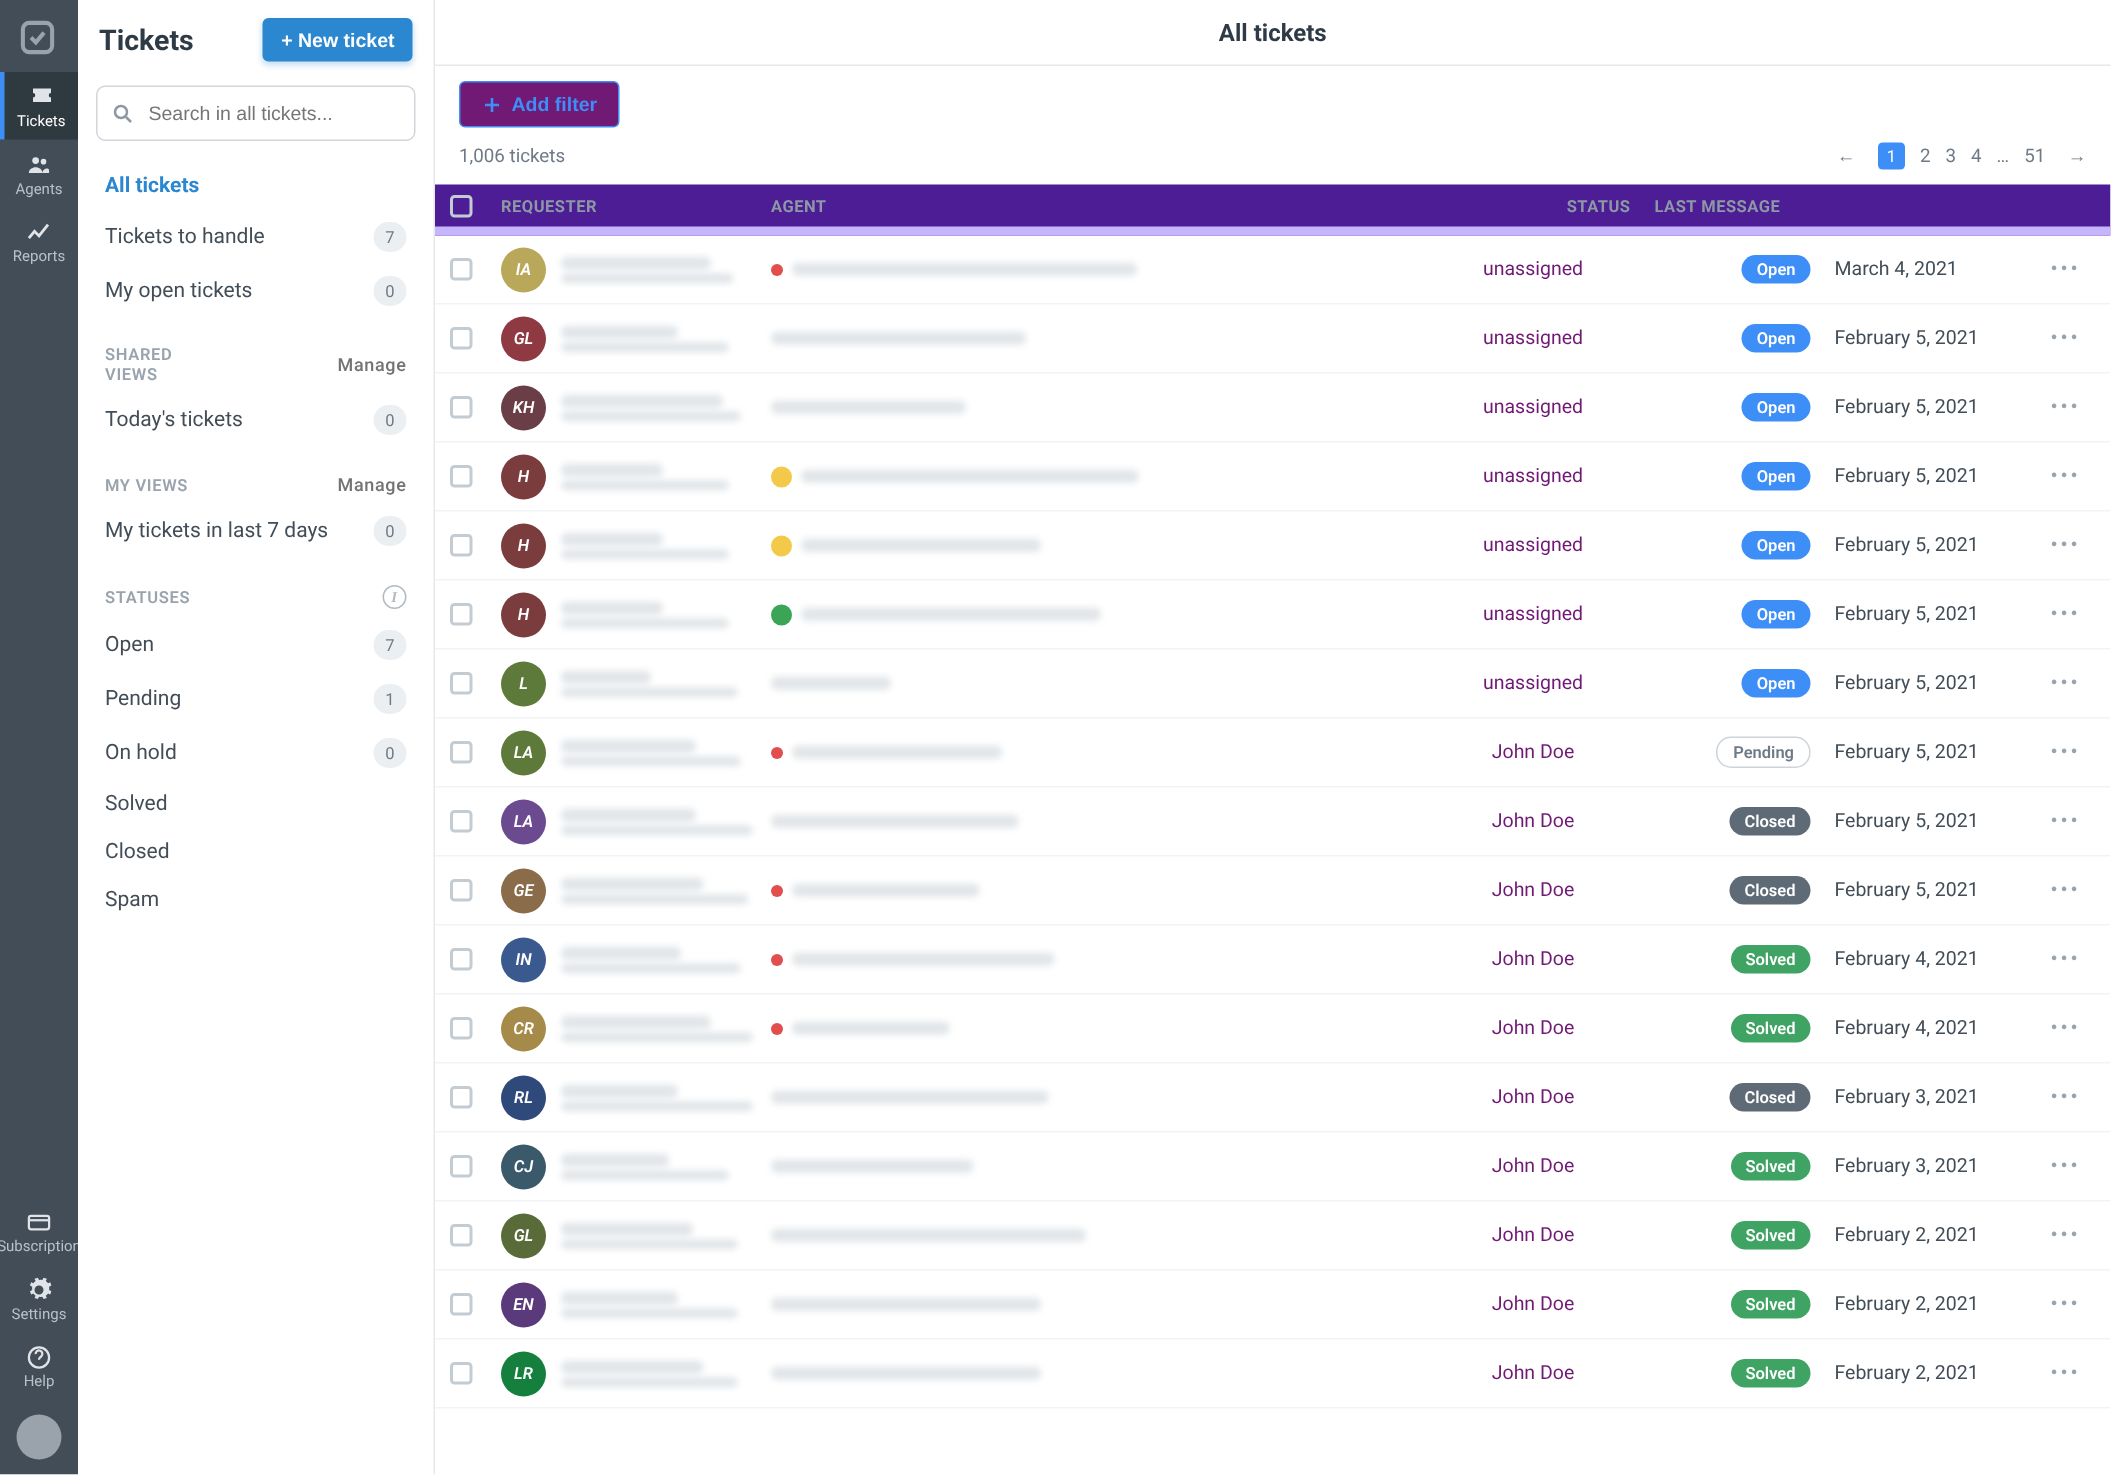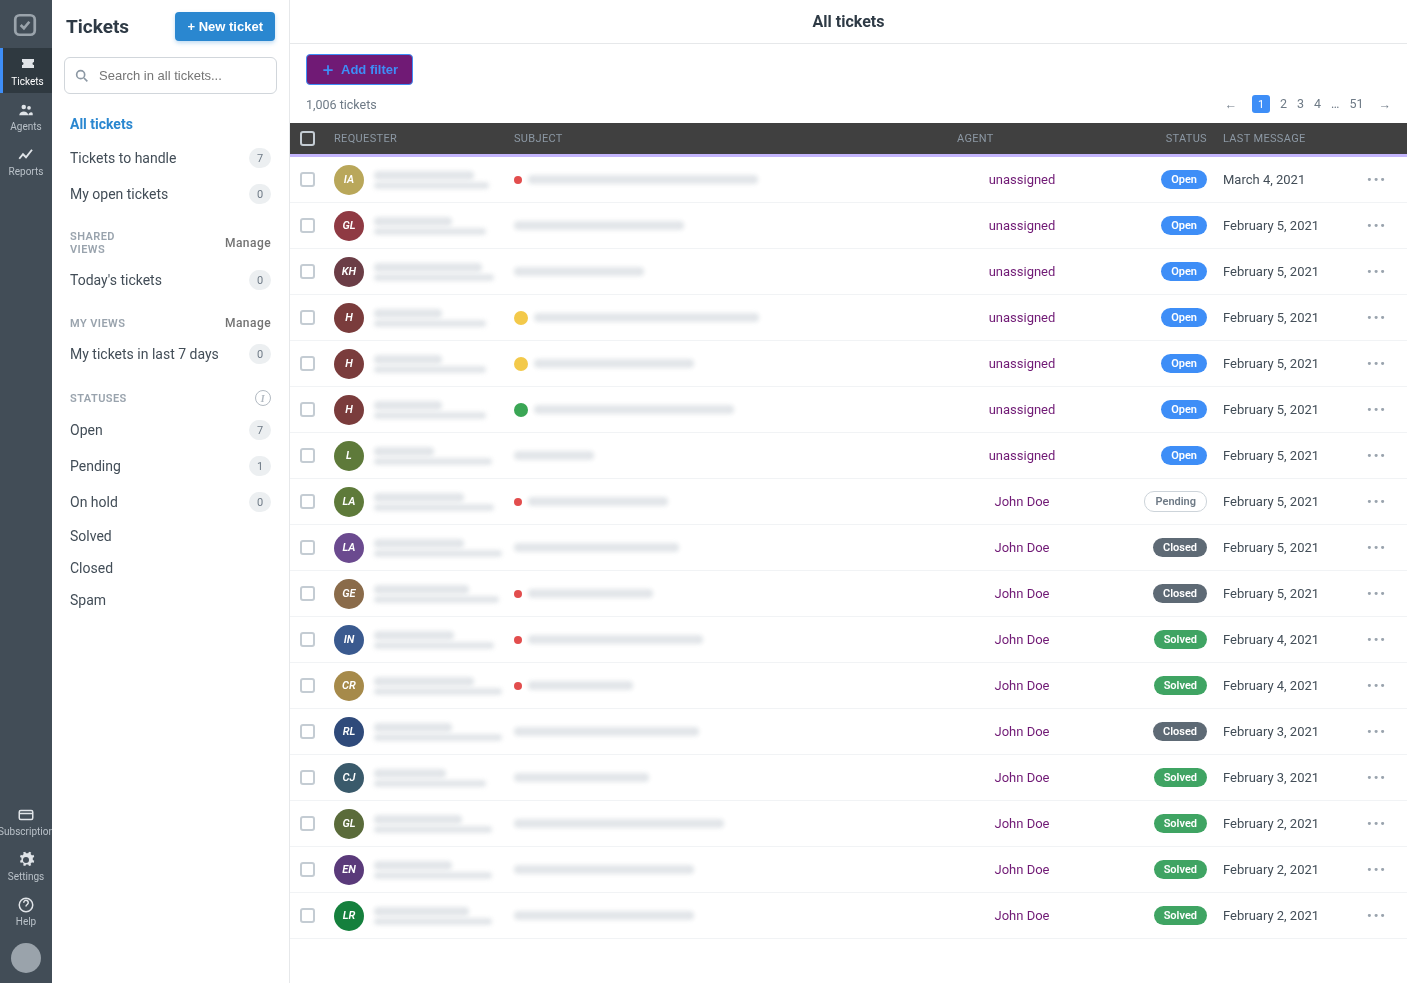--- a/index.html
+++ b/index.html
@@ -38,21 +38,21 @@
   .toolbar { display: flex; align-items: center; padding: 10px 16px 6px; }
   .add-filter { display: inline-flex; align-items: center; gap: 6px; border: 1px solid #3e8ef7; color: #3e8ef7; background: #701a75; border-radius: 4px; padding: 7px 14px; font-size: 13px; font-weight: 600; cursor: pointer; }
   .count-pagi { display: flex; align-items: center; justify-content: space-between; padding: 4px 16px 10px; font-size: 12.5px; color: #6e7a86; }
   .pagi { display: flex; align-items: center; gap: 10px; color: #6e7a86; }
   .pagi span { cursor: pointer; }
   .pagi .pg-active { background: #3e8ef7; color: #fff; border-radius: 3px; width: 18px; height: 18px; display: inline-flex; align-items: center; justify-content: center; font-size: 11px; }
 
   
   .table { flex: 1; overflow: auto; }
   .thead, .trow { display: grid; grid-template-columns: 34px 180px 1fr 130px 120px 150px 40px; align-items: center; padding: 0 10px; }
-  .thead { height: 34px; font-size: 11px; color: #8c98a4; font-weight: 400; text-transform: uppercase; letter-spacing: .03em; border-bottom: 3px solid #c4b5fd; background:#404040; }
+  .thead { height: 34px; font-size: 11px; color: #8c98a4; font-weight: 700; text-transform: uppercase; letter-spacing: .03em; border-bottom: 6px solid #c4b5fd; background:#4c1d95; }
   .trow { height: 46px; border-bottom: 1px solid #f1f3f5; }
   .chk { width: 15px; height: 15px; border: 2px solid #c4ccd3; border-radius: 3px; cursor:pointer; }
   .req-cell { display: flex; align-items: center; gap: 10px; min-width:0; }
   .avatar { width: 30px; height: 30px; border-radius: 50%; display: flex; align-items: center; justify-content: center; font-size: 11px; font-weight: 600; color: #fff; flex-shrink:0;font-style:italic; }
   .req-txt { display:flex; flex-direction:column; gap:2px; }
   .blur-line { background: #d6dbe0; border-radius: 4px; filter: blur(2px); opacity:.7; }
   .bl-nm { height: 9px; width: 90px; }
   .bl-em { height: 7px; width: 110px; }
   .subj-cell { display:flex; align-items:center; gap:6px; }
   .flag { width:8px; height:8px; border-radius:50%; flex-shrink:0; }
@@ -241,21 +241,20 @@
         <span>←</span>
         <span id="pagi-pages"><span class="pg-active" style="margin: 0px 5px;">1</span><span style="margin: 0px 5px;">2</span><span style="margin: 0px 5px;">3</span><span style="margin: 0px 5px;">4</span><span style="margin: 0px 5px;">…</span><span style="margin: 0px 5px;">51</span></span>
         <span>→</span>
       </div>
     </div>
     <div class="thead">
       <div>
           <div class="chk"></div>
         </div>
       <div>REQUESTER</div>
-      <div>SUBJECT</div>
       <div style="text-align:left">AGENT</div>
       <div style="text-align:right">STATUS</div>
       <div style="padding-left:16px">LAST MESSAGE</div>
       <div></div>
     </div>
     <div class="table" id="tbody">
         <div class="trow">
           <div>
             <div class="chk"></div>
           </div>

